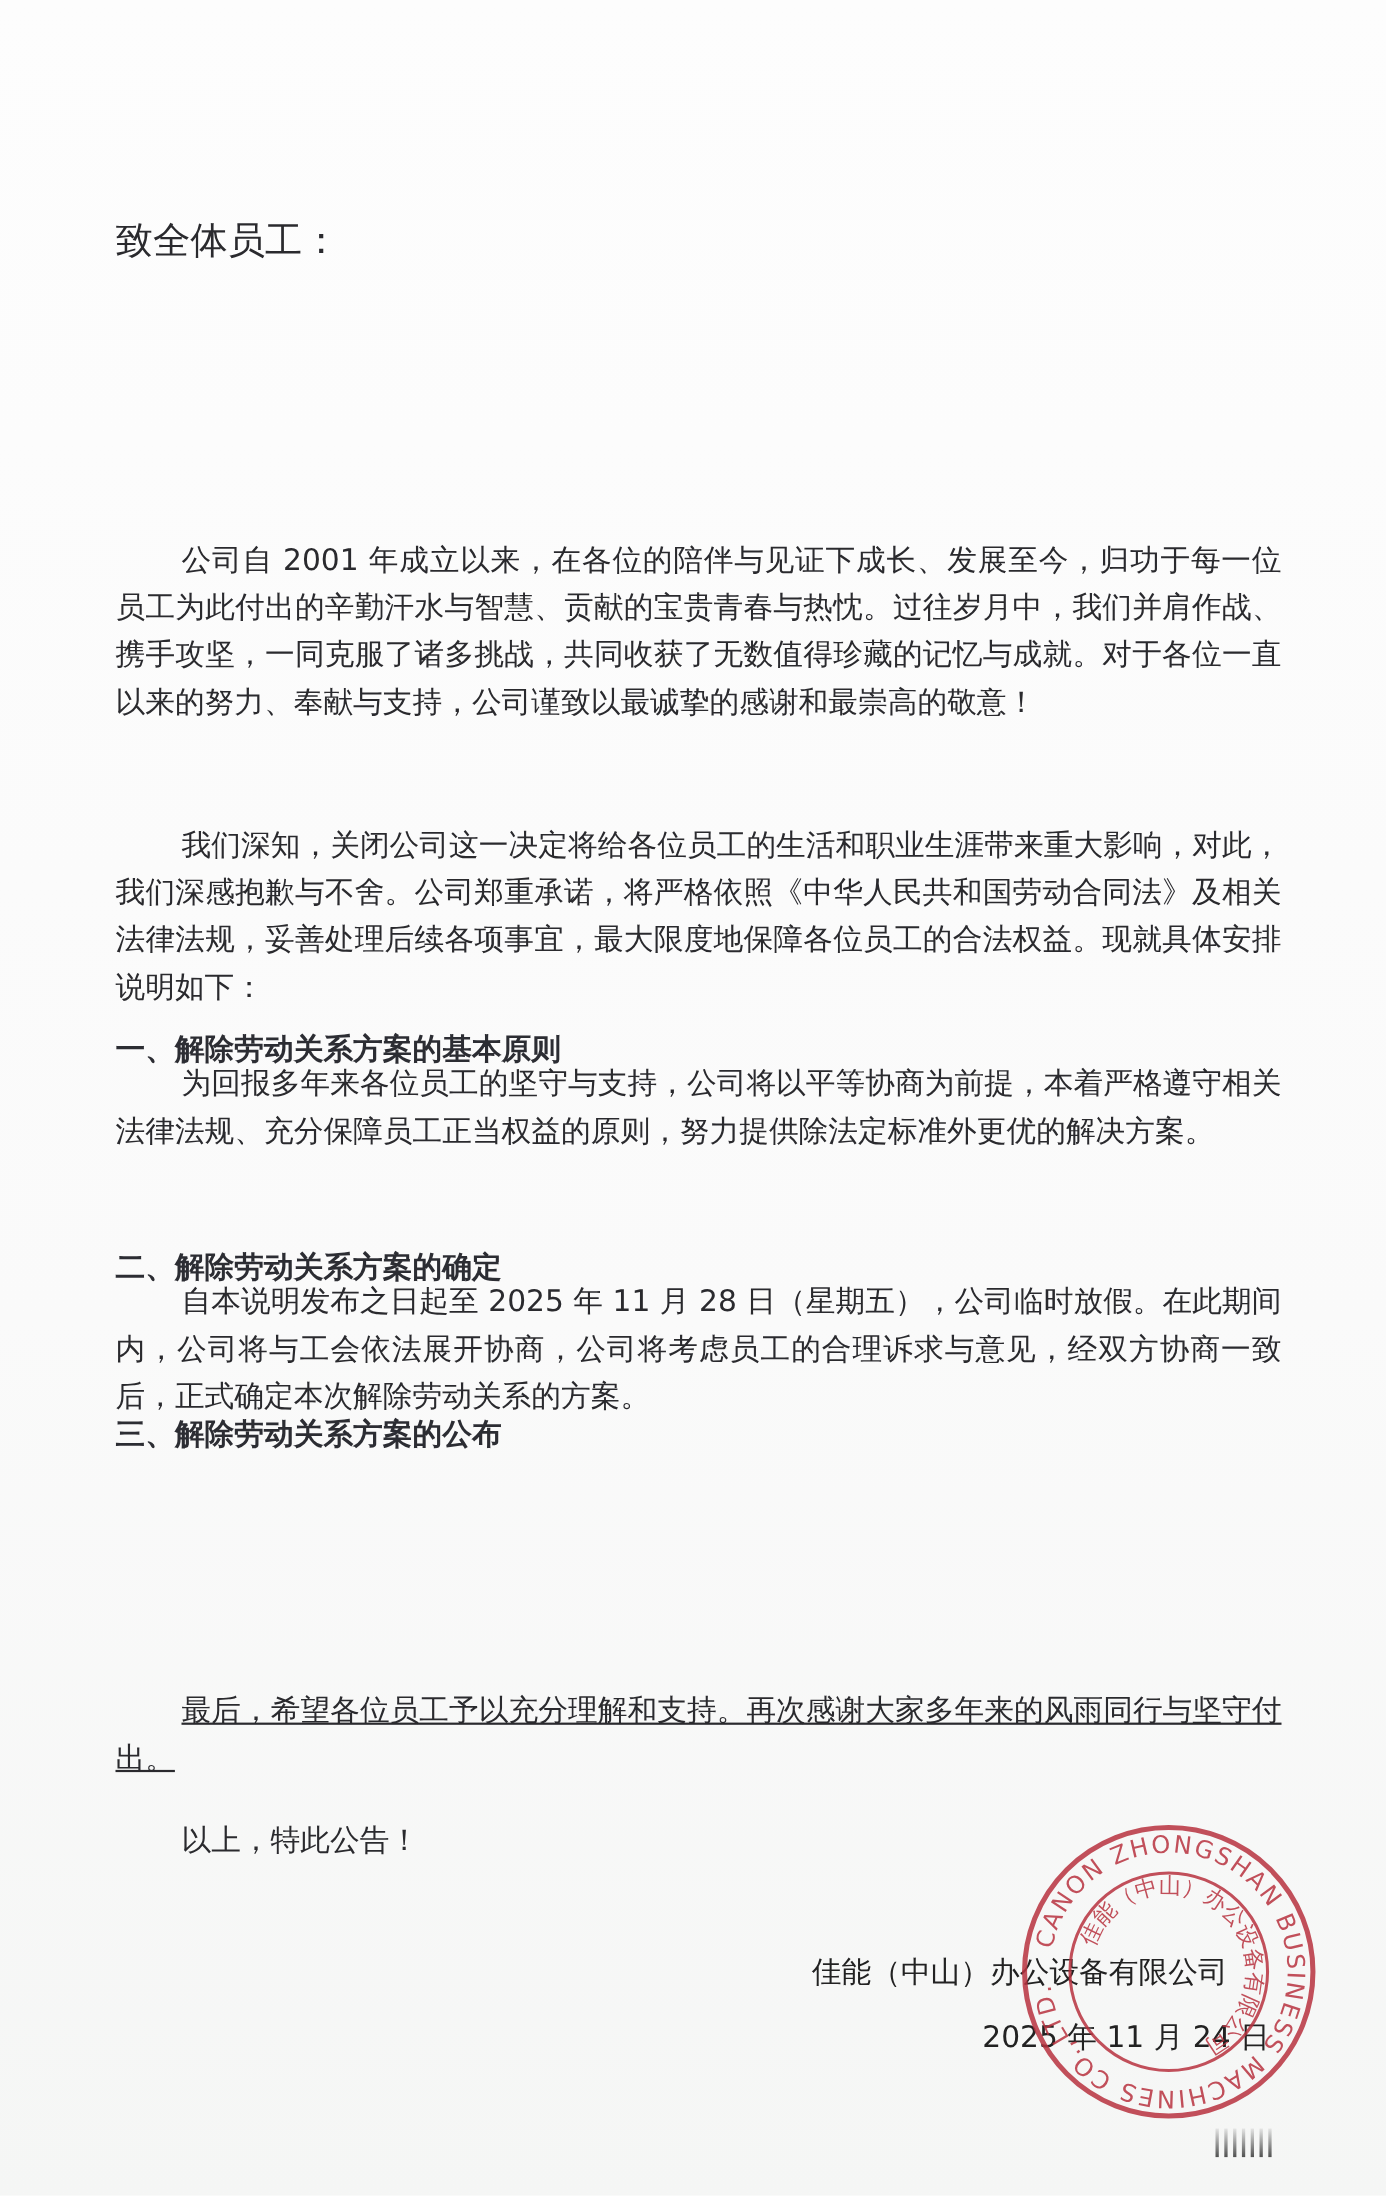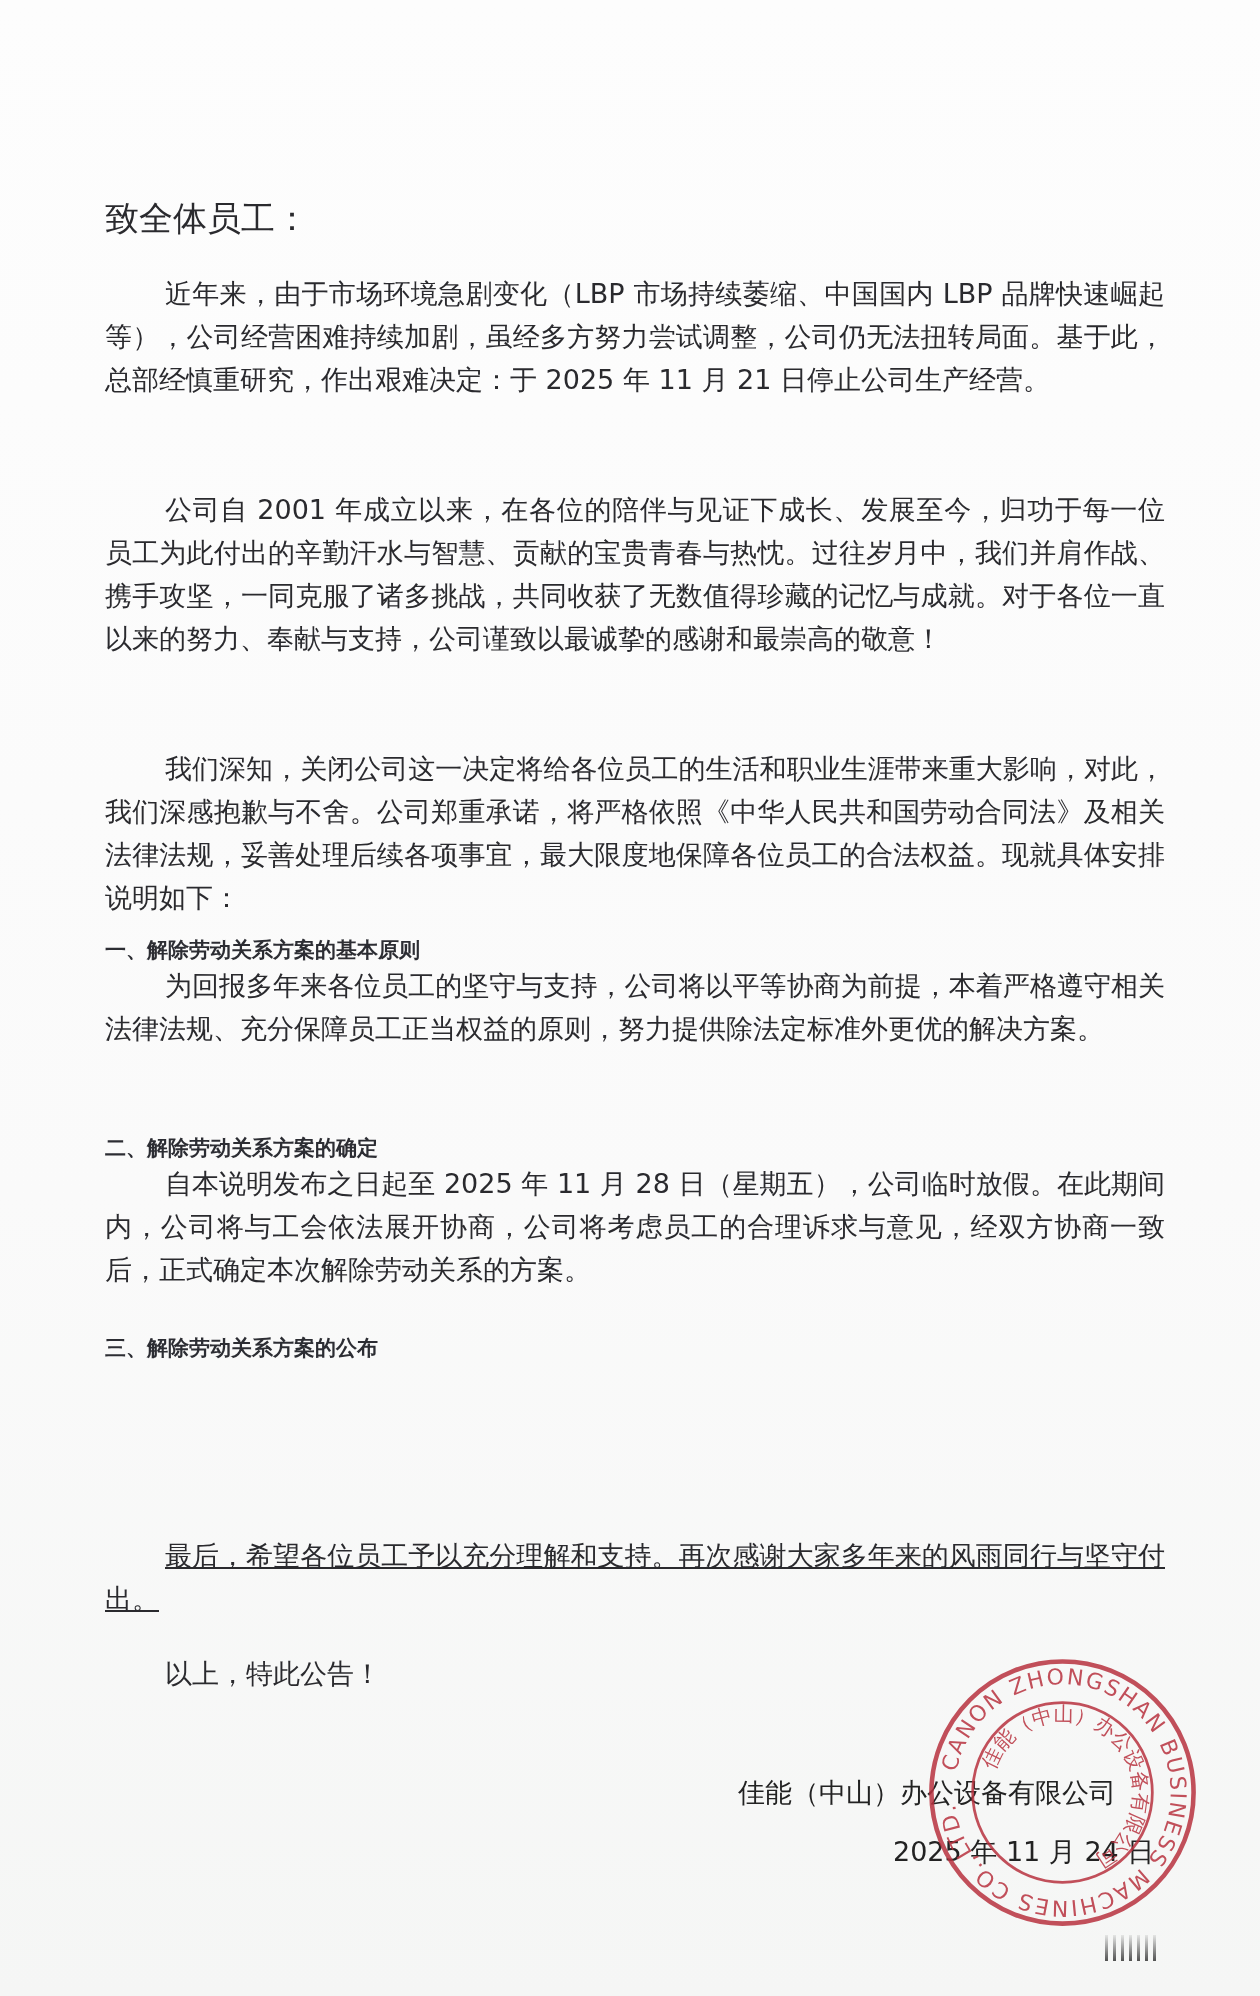--- a/index.html
+++ b/index.html
@@ -43,21 +43,21 @@
       left: 105px;
       width: 1060px;
       font-size: 27px;
       line-height: 43px;
       text-align: justify;
     }
     .indent { text-indent: 60px; }
     .heading {
       position: absolute;
       left: 105px;
-      font-size: 21px;
+      font-size: 27px;
       font-weight: bold;
       color: #2c2d33;
     }
     .signature {
       position: absolute;
       left: 738px;
       top: 1775px;
       font-size: 27px;
       color: #222;
       z-index: 1;
@@ -98,33 +98,32 @@
     }
   </style>
 </head>
 <body>
 
 <div class="page">
 
 
   <div class="salutation">致全体员工：</div>
 
-  <div class="text indent" style="top:272px;">近年来，由于市场环境急剧变化（LBP 市场持续萎缩、中国国内 LBP 品牌快速崛起等），公司经营困难持续加剧，虽经多方努力尝试调整，公司仍无法扭转局面。基于此，总部经慎重研究，作出艰难决定：于 2025 年 11 月 21 日停止公司生产经营。</div>
 
   <div class="text indent" style="top:488px;">公司自 2001 年成立以来，在各位的陪伴与见证下成长、发展至今，归功于每一位员工为此付出的辛勤汗水与智慧、贡献的宝贵青春与热忱。过往岁月中，我们并肩作战、携手攻坚，一同克服了诸多挑战，共同收获了无数值得珍藏的记忆与成就。对于各位一直以来的努力、奉献与支持，公司谨致以最诚挚的感谢和最崇高的敬意！</div>
 
   <div class="text indent" style="top:747px;">我们深知，关闭公司这一决定将给各位员工的生活和职业生涯带来重大影响，对此，我们深感抱歉与不舍。公司郑重承诺，将严格依照《中华人民共和国劳动合同法》及相关法律法规，妥善处理后续各项事宜，最大限度地保障各位员工的合法权益。现就具体安排说明如下：</div>
 
   <div class="heading" style="top:936px;">一、解除劳动关系方案的基本原则</div>
   <div class="text indent" style="top:964px;">为回报多年来各位员工的坚守与支持，公司将以平等协商为前提，本着严格遵守相关法律法规、充分保障员工正当权益的原则，努力提供除法定标准外更优的解决方案。</div>
 
   <div class="heading" style="top:1134px;">二、解除劳动关系方案的确定</div>
   <div class="text indent" style="top:1162px;">自本说明发布之日起至 2025 年 11 月 28 日（星期五），公司临时放假。在此期间内，公司将与工会依法展开协商，公司将考虑员工的合理诉求与意见，经双方协商一致后，正式确定本次解除劳动关系的方案。</div>
 
-  <div class="heading" style="top:1334px;text-align:right;">三、解除劳动关系方案的公布</div>
+  <div class="heading" style="top:1286px;text-align:right;">三、解除劳动关系方案的公布</div>
 
   <div class="text indent" style="top:1534px;text-decoration:underline;">最后，希望各位员工予以充分理解和支持。再次感谢大家多年来的风雨同行与坚守付出。</div>
 
   <div class="text indent" style="top:1652px;">以上，特此公告！</div>
 
   <div class="signature">佳能（中山）办公设备有限公司</div>
   <div class="date">2025 年 11 月 24 日</div>
 
   <svg class="seal" viewBox="0 0 300 300">
     <defs>

